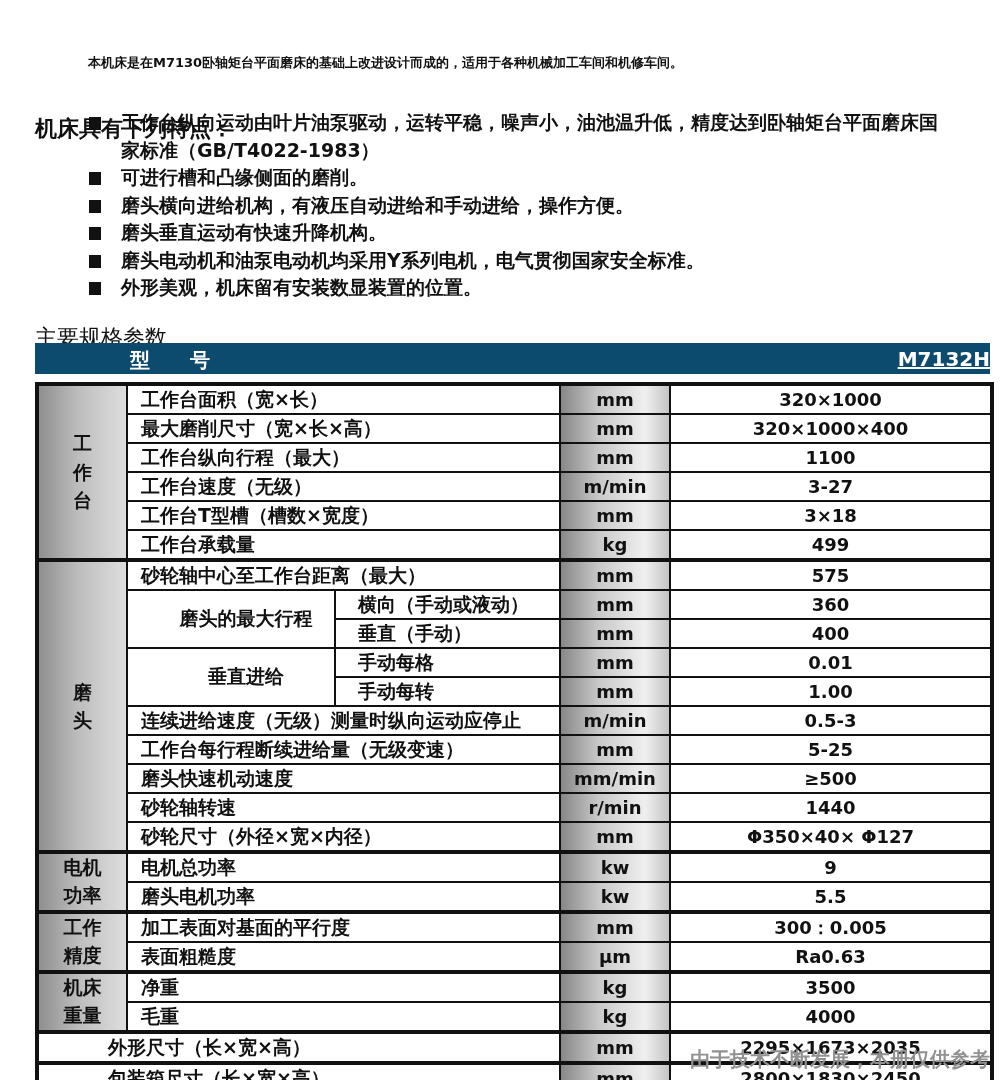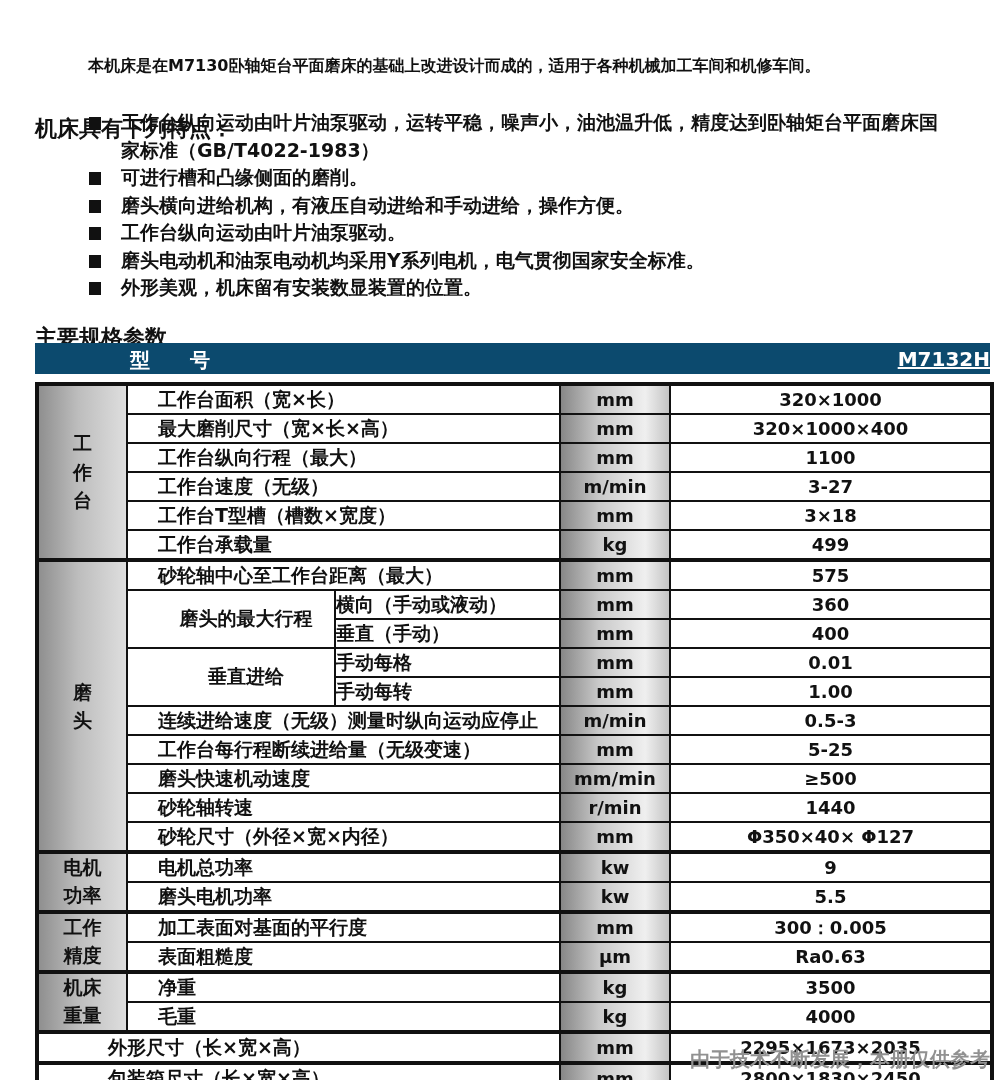--- a/index.html
+++ b/index.html
@@ -3,48 +3,48 @@
 <meta charset="utf-8">
 <style>
   html,body { margin:0; padding:0; background:#ffffff; }
   .page {
     position:relative; width:1000px; height:1080px; background:#ffffff;
     font-family:"DejaVu Sans","Liberation Sans",sans-serif; color:#111;
   }
   
   .intro {
     position:absolute; left:35px; top:36px; width:910px;
-    text-indent:53px; font-size:16px; font-weight:700; line-height:27px;
+    text-indent:53px; font-size:13px; font-weight:700; line-height:27px;
   }
   .feat-head { position:absolute; left:35px; top:74px; font-size:22px; font-weight:700;margin-top:40px; }
   .feat-list { position:absolute; left:88px; top:109px; width:858px; list-style:none; margin:0; padding:0; }
   .feat-item { position:relative; padding-left:33px; font-size:19px; font-weight:700; line-height:27.5px; margin:0; }
   .bullet { position:absolute; left:1px; top:8px; width:12px; height:13px; background:#111; }
   
-  .spec-head { position:absolute; left:35px; top:305px; font-size:22px; font-weight:700; }
+  .spec-head { position:absolute; left:35px; top:305px; font-size:22px; font-weight:400; }
   
   .model-bar { position:absolute; left:35px; top:343px; width:955px; height:31px; background:#0c4a6e; }
   .model-label { position:absolute; left:95px; top:4px; color:#fff; font-size:20px; font-weight:700; }
   .model-value { position:absolute; left:633px; top:4px; width:322px; text-align:right; color:#fff; font-size:20px; font-weight:700;text-decoration:underline; }
   
   .spec-table {
     position:absolute; left:35px; top:382px; width:955px;
     border-collapse:collapse; border:4px solid #111; table-layout:fixed;
   }
   .spec-table td { border:2px solid #111; height:27px; padding:0; vertical-align:middle; }
   .spec-table tr.section-start td { border-top:4px solid #111; }
   td.cat {
     background:linear-gradient(90deg,#8f8f8f 0%,#bdbdbd 45%,#dedede 100%);
     text-align:center; font-size:19px; font-weight:700;
   }
   .vstack { display:inline-block; width:1.15em; word-break:break-all; line-height:1.5; text-align:center; }
   .v2 { display:inline-block; width:2.3em; word-break:break-all; line-height:1.45; text-align:center; }
-  td.param { padding-left:30px; font-size:19px; font-weight:700; text-align:left; }
+  td.param { padding-left:13px; font-size:19px; font-weight:700; text-align:left; }
   td.group { padding-left:30px; font-size:19px; font-weight:700; text-align:center;border-radius:22px; }
-  td.sub   { font-size:19px; font-weight:700; text-align:left; }
+  td.sub   { padding-left:22px; font-size:19px; font-weight:700; text-align:left; }
   td.unit {
     background:linear-gradient(90deg,#878787 0%,#c9c9c9 35%,#efefef 78%,#c4c4c4 100%);
     text-align:center; font-size:18px; font-weight:600;
   }
   td.val { text-align:center; font-size:18px; font-weight:600;margin-top:34px; }
   td.span-name { padding-left:69px; font-size:19px; font-weight:700; text-align:left; }
   
   .footnote { position:absolute; right:10px; top:1046px; font-size:20px; font-weight:700; color:#919191; }
 </style>
 </head>
@@ -53,21 +53,21 @@
 <div class="page">
 
   <p class="intro">本机床是在M7130卧轴矩台平面磨床的基础上改进设计而成的，适用于各种机械加工车间和机修车间。</p>
 
   <h2 class="feat-head">机床具有下列特点：</h2>
 
   <ul class="feat-list">
     <li class="feat-item"><span class="bullet"></span><span>工作台纵向运动由叶片油泵驱动，运转平稳，噪声小，油池温升低，精度达到卧轴矩台平面磨床国家标准（GB/T4022-1983）</span></li>
     <li class="feat-item"><span class="bullet"></span><span>可进行槽和凸缘侧面的磨削。</span></li>
     <li class="feat-item"><span class="bullet"></span><span>磨头横向进给机构，有液压自动进给和手动进给，操作方便。</span></li>
-    <li class="feat-item"><span class="bullet"></span><span>工作台纵向运动由叶片油泵驱动。</span></li>
+    <li class="feat-item"><span class="bullet"></span><span>磨头垂直运动有快速升降机构。</span></li>
     <li class="feat-item"><span class="bullet"></span><span>磨头电动机和油泵电动机均采用Y系列电机，电气贯彻国家安全标准。</span></li>
     <li class="feat-item"><span class="bullet"></span><span>外形美观，机床留有安装数显装置的位置。</span></li>
   </ul>
 
   <h2 class="spec-head">主要规格参数</h2>
 
   <div class="model-bar">
     <span class="model-label">型　　号</span>
     <span class="model-value">M7132H</span>
   </div>

